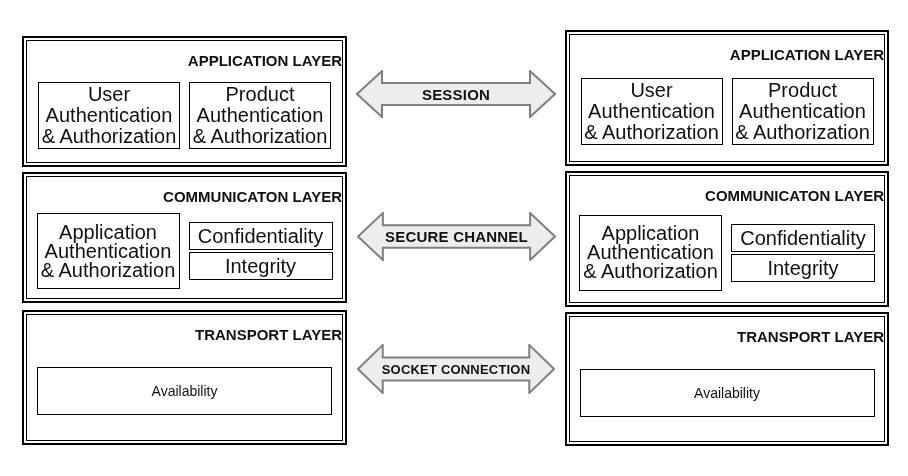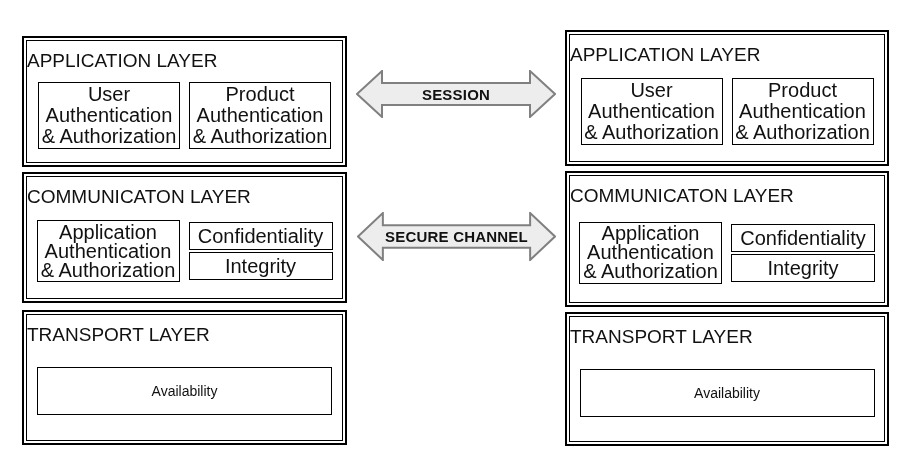--- a/index.html
+++ b/index.html
@@ -11,35 +11,35 @@
   .layer {
     position:absolute; box-sizing:border-box; background:#ffffff;
     border:2px solid #000000; padding:2px;
   }
   .layer-inner {
     box-sizing:border-box; width:100%; height:100%;
     border:1.5px solid #000000; background:#ffffff;
     display:flex; flex-direction:column;
   }
   .layer-title {
-    text-align:left; font-weight:normal; font-size:19px; line-height:24px;
+    text-align:right; font-weight:bold; font-size:15px; line-height:24px;
     padding-top:8px; white-space:nowrap;
   }
   .layer-body {
     flex:1; display:flex; align-items:center; justify-content:center; gap:9px;
     padding-bottom:5px;
   }
   .cell {
     box-sizing:border-box; border:1.5px solid #000000; background:#ffffff;
     display:flex; flex-direction:column; align-items:center; justify-content:center;
     text-align:center; font-size:20px;
   }
   .cell .line { display:block; }
   .cell-auth   { width:142px; height:67px; line-height:21px; }
-  .cell-auth3  { width:143px; height:62px; line-height:19px;align-items:center; }
+  .cell-auth3  { width:143px; height:76px; line-height:19px;align-items:center; }
   .stackcol    { display:flex; flex-direction:column; gap:2px; }
   .cell-single { width:144px; height:28px; line-height:24px; }
   .cell-wide   { width:295px; height:48px; font-size:14px; }
   
   .arrow { position:absolute; }
   .arrow svg { position:absolute; left:0; top:0; width:100%; height:100%; }
   .arrow-label {
     position:absolute; left:0; top:0; right:0; bottom:0;
     display:flex; align-items:center; justify-content:center;
     font-weight:bold; font-size:15px; letter-spacing:0.2px; white-space:nowrap;
@@ -146,14 +146,20 @@
     <div class="arrow-label">SESSION</div>
   </div>
 
   <div class="arrow" style="left:357px; top:212px; width:199px; height:49px;">
     <svg viewBox="0 0 200 48" preserveAspectRatio="none">
       <polygon points="1,24 26,1 26,13 174,13 174,1 199,24 174,47 174,35 26,35 26,47" stroke-width="2" stroke-linejoin="miter" fill="#ededed" stroke="#808080"></polygon>
     </svg>
     <div class="arrow-label">SECURE CHANNEL</div>
   </div>
 
+  <div class="arrow" style="left:357px; top:344px; width:198px; height:50px;">
+    <svg viewBox="0 0 200 48" preserveAspectRatio="none">
+      <polygon points="1,24 26,1 26,13 174,13 174,1 199,24 174,47 174,35 26,35 26,47" stroke-width="2" stroke-linejoin="miter" fill="#ededed" stroke="#808080"></polygon>
+    </svg>
+    <div class="arrow-label small">SOCKET CONNECTION</div>
+  </div>
 
 </div>
 
 </body></html>

